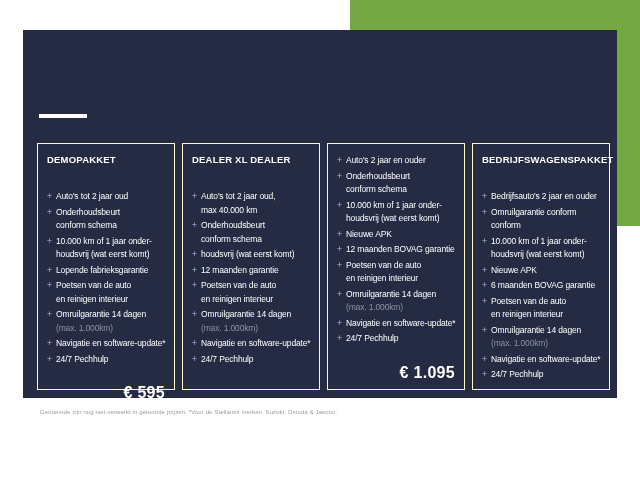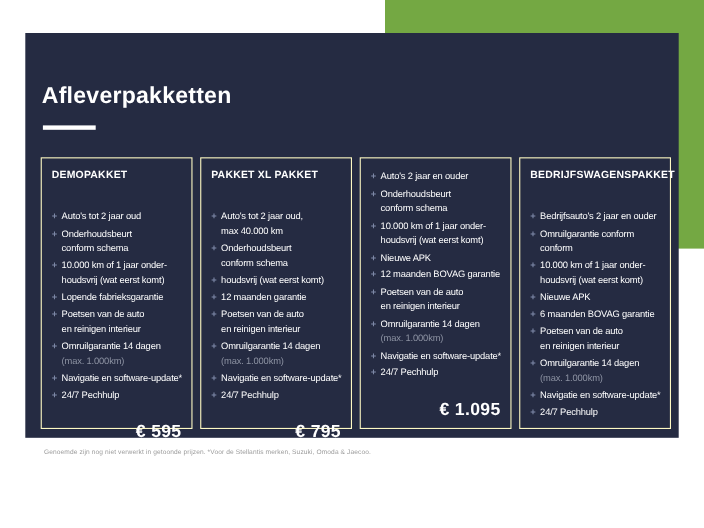--- a/index.html
+++ b/index.html
@@ -25,21 +25,20 @@
   .note{color:#8D93A3;}
   .price{margin-top:auto;text-align:right;font-size:16px;font-weight:bold;letter-spacing:.3px;color:#ffffff;}
   .footnote{position:absolute;left:40px;top:409px;margin:0;font-size:6px;letter-spacing:.1px;color:#9B9B9B;}
 </style>
 </head>
 <body>
 
 <div class="green-block"></div>
 
 <div class="panel">
-  <h1 class="page-title">Afleverpakketten</h1>
   <div class="title-underline"></div>
   <div class="cards" id="cards-row">
   <section class="card">
     <h2 class="card-title">DEMOPAKKET</h2>
     <ul class="items">
   <li class="item">
     <span class="plus">+</span>
     <span class="txt">
               <span class="line">Auto's tot 2 jaar oud</span>
             </span>
@@ -95,21 +94,21 @@
     <span class="plus">+</span>
     <span class="txt">
               <span class="line">24/7 Pechhulp</span>
             </span>
   </li>
 </ul>
     <div class="price">€ 595</div>
   </section>
 
   <section class="card">
-    <h2 class="card-title">PAKKET XL PAKKET</h2>
+    <h2 class="card-title">DEALER XL DEALER</h2>
     <ul class="items">
   <li class="item">
     <span class="plus">+</span>
     <span class="txt">
               <span class="line">Auto's tot 2 jaar oud,</span>
               <span class="line">max 40.000 km</span>
             </span>
   </li>
 
   <li class="item">
@@ -157,21 +156,20 @@
             </span>
   </li>
 
   <li class="item">
     <span class="plus">+</span>
     <span class="txt">
               <span class="line">24/7 Pechhulp</span>
             </span>
   </li>
 </ul>
-    <div class="price">€ 795</div>
   </section>
 
   <section class="card">
     <ul class="items">
   <li class="item">
     <span class="plus">+</span>
     <span class="txt">
               <span class="line">Auto's 2 jaar en ouder</span>
             </span>
   </li>

